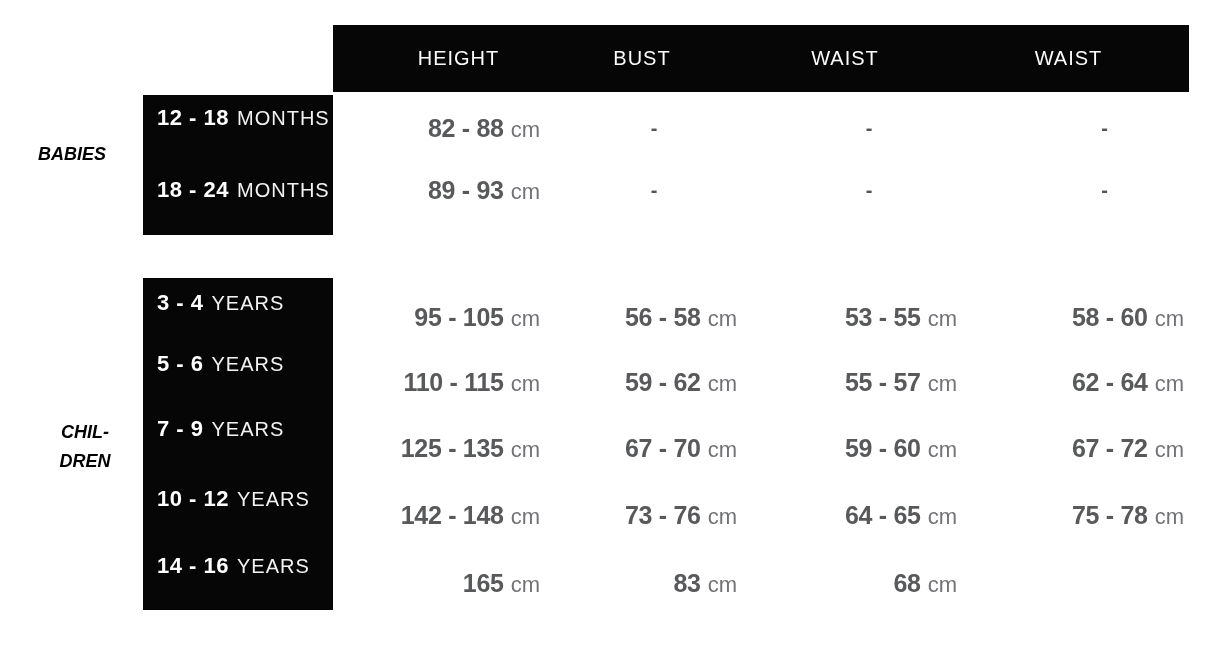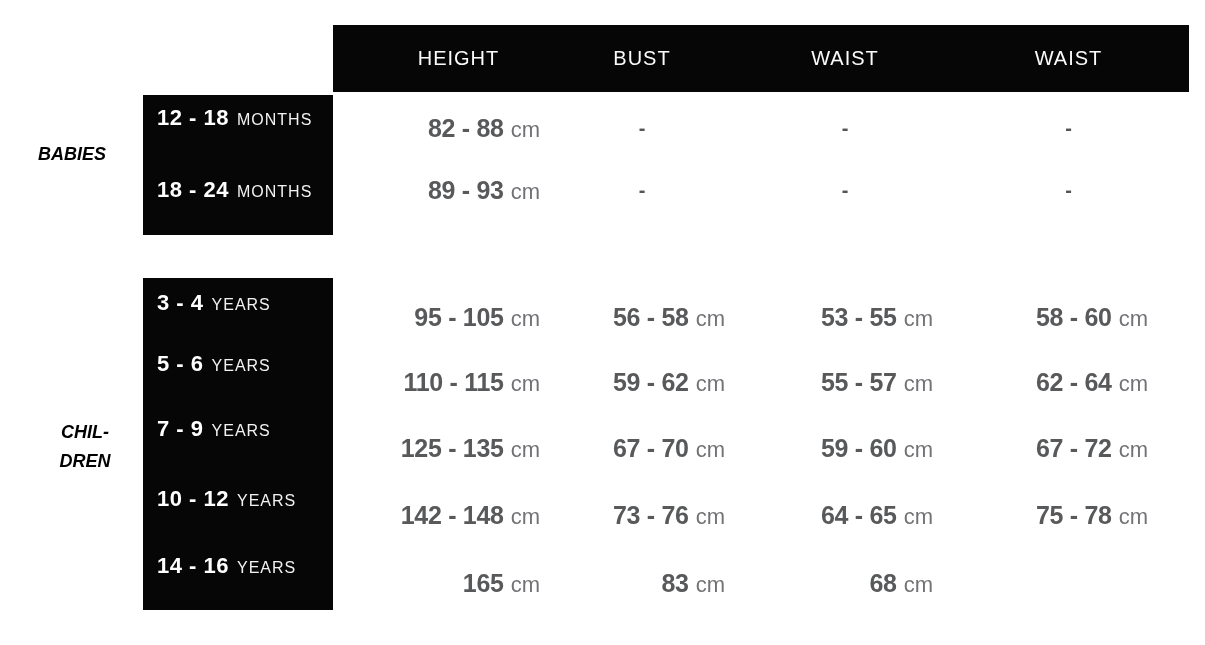--- a/index.html
+++ b/index.html
@@ -27,26 +27,26 @@
     font-size:18px;letter-spacing:0px;text-align:center;line-height:29px;
   }
   .babies-title{left:10px;top:140px;width:124px;}
   .children-title{left:20px;top:418px;width:130px;}
   
   .label-box{position:absolute;left:143px;width:190px;background:#060606;}
   .babies-box{top:95px;height:140px;}
   .children-box{top:278px;height:332px;}
   .label-row{position:absolute;left:14px;height:26px;line-height:26px;white-space:nowrap;}
   .label-row .range{color:#ffffff;font-weight:bold;font-size:22px;letter-spacing:0.5px;text-align:right;}
-  .label-row .unit{color:#f2f2f2;font-weight:400;font-size:16px;letter-spacing:1px;margin-left:8px;}
+  .label-row .unit{color:#f2f2f2;font-weight:400;font-size:20px;letter-spacing:1px;margin-left:8px;}
   
   .data-row{
     position:absolute;left:333px;width:852px;height:34px;
     display:grid;grid-template-columns:213px 192px 214px 233px;
-    line-height:34px;white-space:nowrap;
+    line-height:34px;white-space:nowrap;gap:12px;
   }
   .data-row > div{text-align:right;}
   .data-row > div:nth-child(1){padding-right:6px;}
   .data-row > div:nth-child(2){padding-right:13px;}
   .data-row > div:nth-child(3){padding-right:19px;}
   .data-row > div:nth-child(4){padding-right:37px;}
   .data-row > div.dcell{padding-right:0;text-align:center;}
   .num{color:#58595b;font-weight:bold;font-size:25px;letter-spacing:-0.3px;}
   .cm{color:#727376;font-weight:400;font-size:22px;margin-left:7px;}
   .dash{color:#545557;font-weight:bold;font-size:20px;}

